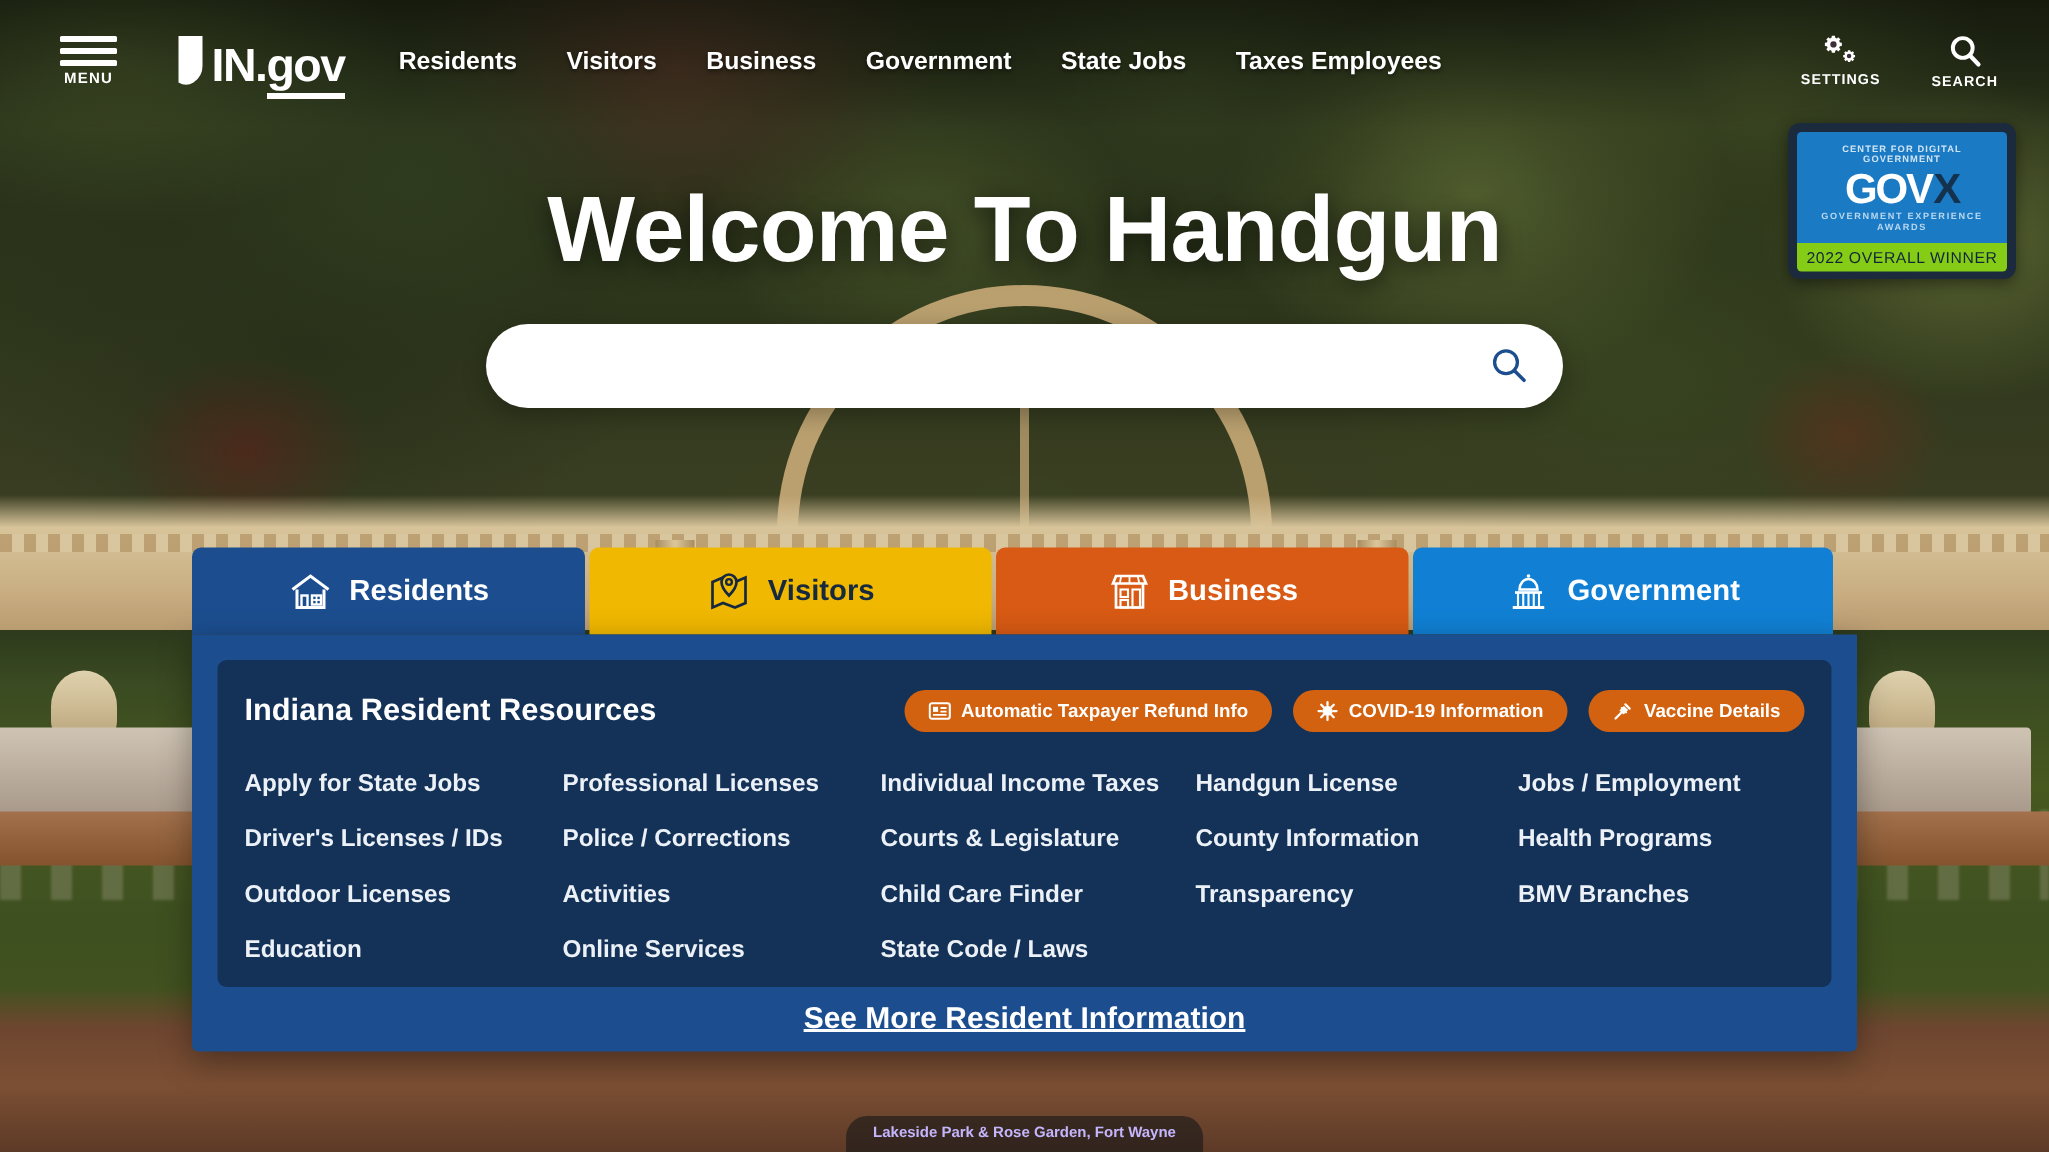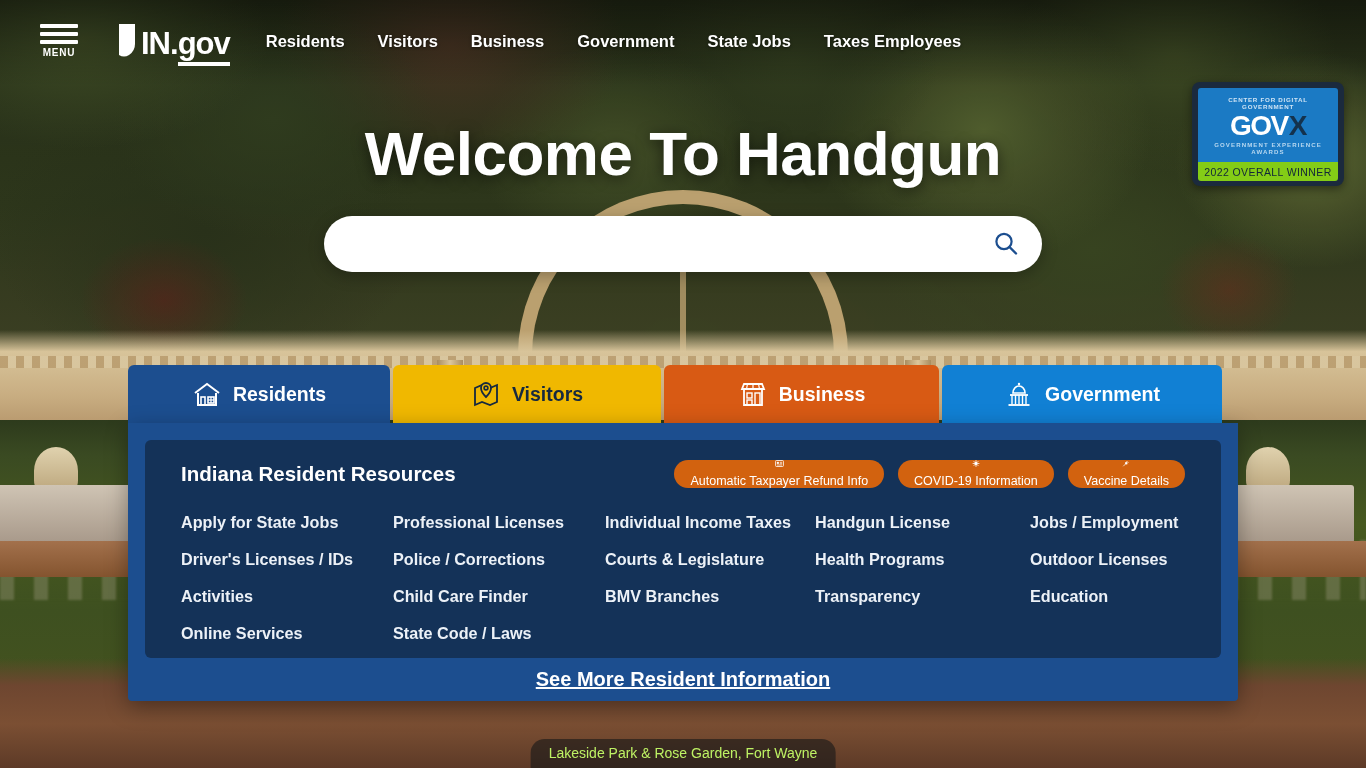--- a/index.html
+++ b/index.html
@@ -200,29 +200,29 @@
   .tab.government{ background:#1180d4; color:#fff; flex:0 0 280px; }
 
   
   .panel{
     position:absolute; left:128px; top:423px; width:1110px; height:278px;
     background:#1c4e8f; z-index:8; border-radius:0 0 4px 4px;
     box-shadow:0 6px 22px rgba(0,0,0,.35);
   }
   .panel-inner{
     position:absolute; left:17px; top:17px; width:1076px; height:218px;
-    background:#143258; border-radius:6px; padding:20px 36px 0;
+    background:#143258; border-radius:6px; padding:20px 18px 0;
   }
   .panel-head{ display:flex; align-items:center; }
   .panel-title{ color:#fff; font-size:20.5px; font-weight:bold; }
   .chips{ margin-left:auto; display:flex; gap:14px; }
   .chip{
     background:#d2620f; color:#fff; border-radius:16px; height:28px;
     display:flex; align-items:center; gap:7px; padding:0 16px;
-    font-size:12.5px; font-weight:normal; cursor:pointer; white-space:nowrap;flex-direction:column;
+    font-size:12.5px; font-weight:bold; cursor:pointer; white-space:nowrap;
   }
   .links{
     margin-top:16px; display:grid; grid-template-columns:212px 212px 210px 215px 1fr;
     row-gap:0;
   }
   .links a{
     color:#ecf1f7; font-size:16.2px; font-weight:bold; text-decoration:none;
     line-height:37px; cursor:pointer; white-space:nowrap;
   }
   .see-more{
@@ -230,21 +230,21 @@
     display:flex; align-items:center; justify-content:center;
   }
   .see-more a{
     color:#fff; font-size:20px; font-weight:bold; text-decoration:underline;
     cursor:pointer;
   }
 
   
   .caption{
     position:absolute; left:50%; transform:translateX(-50%); bottom:0;
-    background:rgba(25,25,25,.62); color:#bef264; font-size:14px; font-weight:normal;
+    background:rgba(25,25,25,.62); color:#c4b5fd; font-size:10px; font-weight:bold;
     padding:6px 18px 7px; border-radius:14px 14px 0 0; z-index:8; white-space:nowrap;
   }
 </style>
 </head>
 <body>
 
 <div class="photo">
   <div class="sky"></div>
   <div class="canopy"></div>
   <div class="arch"></div>
@@ -286,20 +286,40 @@
 
   <nav class="nav">
     <a>Residents</a>
     <a>Visitors</a>
     <a>Business</a>
     <a>Government</a>
     <a>State Jobs</a>
     <a>Taxes Employees</a>
   </nav>
 
+  <div class="util">
+    <div class="util-item">
+      <svg width="26" height="22" viewBox="0 0 26 22">
+        <g fill="#ffffff">
+          <path d="M9.5 2.2l1.1.5.9-.9 1.5 1.5-.9.9.5 1.1 1.3.2v2.1l-1.3.2-.5 1.1.9.9-1.5 1.5-.9-.9-1.1.5-.2 1.3H7.2l-.2-1.3-1.1-.5-.9.9L3.5 9.8l.9-.9-.5-1.1-1.3-.2V5.5l1.3-.2.5-1.1-.9-.9L5 1.8l.9.9 1.1-.5.2-1.3h2.1z"></path>
+          <circle cx="8.3" cy="6.6" r="2.1" fill="#3b2f38"></circle>
+          <path d="M19.6 11.4l.8.3.6-.6 1.1 1.1-.6.6.3.8.9.1v1.5l-.9.1-.3.8.6.6-1.1 1.1-.6-.6-.8.3-.1.9h-1.5l-.1-.9-.8-.3-.6.6-1.1-1.1.6-.6-.3-.8-.9-.1v-1.5l.9-.1.3-.8-.6-.6 1.1-1.1.6.6.8-.3.1-.9h1.5z"></path>
+          <circle cx="18.7" cy="14.4" r="1.5" fill="#3b2f38"></circle>
+        </g>
+      </svg>
+      <span class="lbl">SETTINGS</span>
+    </div>
+    <div class="util-item">
+      <svg width="24" height="24" viewBox="0 0 24 24">
+        <circle cx="10.5" cy="10" r="6.6" fill="none" stroke="#fff" stroke-width="2.6"></circle>
+        <line x1="15.3" y1="15" x2="21" y2="21" stroke="#fff" stroke-width="2.8" stroke-linecap="round"></line>
+      </svg>
+      <span class="lbl">SEARCH</span>
+    </div>
+  </div>
 </div>
 
 <div class="award">
   <div class="award-top">
     <div class="award-cdg">CENTER FOR DIGITAL GOVERNMENT</div>
     <div class="award-gov">
       <span>GOV</span>
         <span class="award-x">X</span>
     </div>
     <div class="award-gea">GOVERNMENT EXPERIENCE AWARDS</div>
@@ -432,28 +452,29 @@
     <div class="links">
       <a>Apply for State Jobs</a>
       <a>Professional Licenses</a>
       <a>Individual Income Taxes</a>
       <a>Handgun License</a>
 
       <a>Jobs / Employment</a>
       <a>Driver's Licenses / IDs</a>
       <a>Police / Corrections</a>
       <a>Courts &amp; Legislature</a>
+      <a>County Information</a>
 
       <a>Health Programs</a>
       <a>Outdoor Licenses</a>
       <a>Activities</a>
       <a>Child Care Finder</a>
+      <a>Transparency</a>
+
       <a>BMV Branches</a>
-
-      <a>Transparency</a>
       <a>Education</a>
       <a>Online Services</a>
       <a>State Code / Laws</a>
       <a></a>
     </div>
   </div>
 
   <div class="see-more">
     <a>See More Resident Information</a>
   </div>

